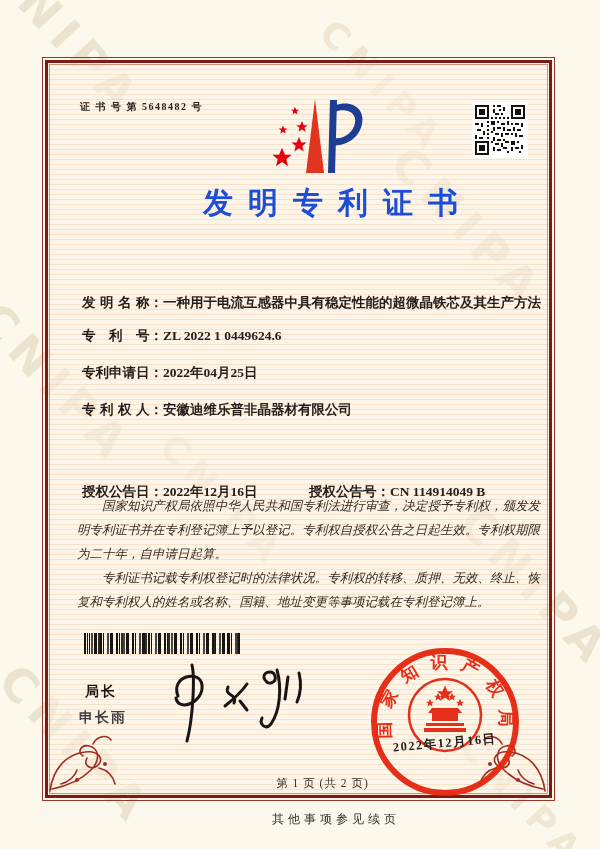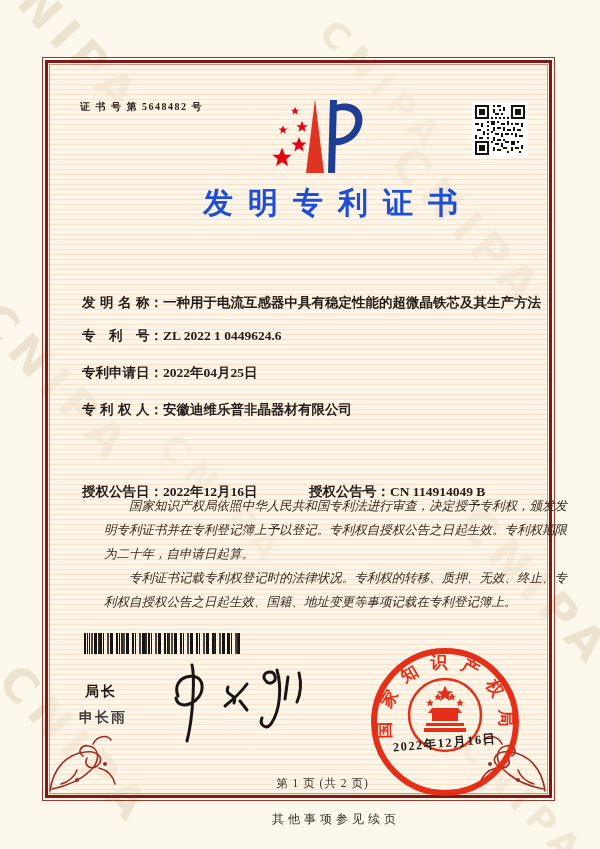--- a/index.html
+++ b/index.html
@@ -16,21 +16,21 @@
          background-image:repeating-linear-gradient(0deg,rgba(240,200,166,.42) 0px,rgba(240,200,166,.42) 1px,rgba(255,255,255,0) 1px,rgba(255,255,255,0) 5px);}
   #frame::before{content:"";position:absolute;inset:1px;border:1px solid rgba(190,116,102,.75);pointer-events:none;}
   .abs{position:absolute;z-index:3;}
   #cert-no{left:80px;top:100px;font-size:10px;letter-spacing:1.5px;font-weight:600;color:#2a231e;}
   #title{left:45px;top:183px;width:501px;text-align:center;font-size:30px;font-weight:700;
          letter-spacing:15px;text-indent:15px;color:#1d4ed8;margin-left:35px;}
   .frow{left:82px;width:465px;font-size:13.5px;font-weight:600;color:#241d18;white-space:nowrap;}
   .frow .lab{display:inline-block;}
   #row-grant .half2{position:absolute;left:227px;top:0;}
   #paras{left:77px;top:494px;width:463px;font-size:12.5px;line-height:24px;color:#33291f;
-         font-style:italic;text-align:justify;margin-left:27px;}
+         font-style:italic;text-align:justify;}
   #paras p{margin:0;text-indent:2em;}
   #barcode{left:84px;top:633px;width:156px;height:21px;
     background-image:
       repeating-linear-gradient(90deg,#17130f 0 2px,rgba(0,0,0,0) 2px 3px,#17130f 3px 4px,rgba(0,0,0,0) 4px 7px,#4a443e 7px 9px,rgba(0,0,0,0) 9px 10px,#17130f 10px 13px,rgba(0,0,0,0) 13px 16px),
       repeating-linear-gradient(90deg,rgba(0,0,0,0) 0 5px,#17130f 5px 6px,rgba(0,0,0,0) 6px 14px,#2e2a26 14px 17px,rgba(0,0,0,0) 17px 23px);}
   #director-title{left:85px;top:683px;font-family:"DejaVu Sans","Liberation Sans",sans-serif;
                   font-size:14px;font-weight:700;letter-spacing:2px;color:#1c1712;}
   #director-name{left:79px;top:709px;font-family:"DejaVu Sans","Liberation Sans",sans-serif;
                  font-size:14px;font-weight:700;letter-spacing:2px;color:#404040;}
   #page-num{left:45px;top:776px;width:501px;text-align:center;font-size:11.5px;letter-spacing:1px;color:#3a3028;padding-left:27px;}
@@ -128,21 +128,21 @@
   <div class="abs frow" style="top:401px;">
     <span class="lab">专 利 权 人：</span><span>安徽迪维乐普非晶器材有限公司</span>
   </div>
   <div class="abs frow" id="row-grant" style="top:466px;margin-top:17px;">
     <span><span class="lab">授权公告日：</span><span>2022年12月16日</span></span>
     <span class="half2"><span class="lab">授权公告号：</span><span>CN 114914049 B</span></span>
   </div>
 
   <div class="abs" id="paras">
     <p>国家知识产权局依照中华人民共和国专利法进行审查，决定授予专利权，颁发发明专利证书并在专利登记簿上予以登记。专利权自授权公告之日起生效。专利权期限为二十年，自申请日起算。</p>
-    <p>专利证书记载专利权登记时的法律状况。专利权的转移、质押、无效、终止、专利权自授权公告之日起生效、国籍、地址变更等事项记载在专利登记簿上。</p>
+    <p>专利证书记载专利权登记时的法律状况。专利权的转移、质押、无效、终止、恢复和专利权人的姓名或名称、国籍、地址变更等事项记载在专利登记簿上。</p>
   </div>
 
   <div class="abs" id="barcode"></div>
 
   <div class="abs" id="director-title">局长</div>
   <div class="abs" id="director-name">申长雨</div>
 
   <svg class="abs" style="left:148px;top:656px;" width="175" height="95" viewBox="0 0 175 95">
     <g fill="none" stroke="#1a1512" stroke-width="3" stroke-linecap="round" stroke-linejoin="round">
       <path d="M30,40 C22,20 52,13 54,29 C56,47 30,56 28,42"></path>

